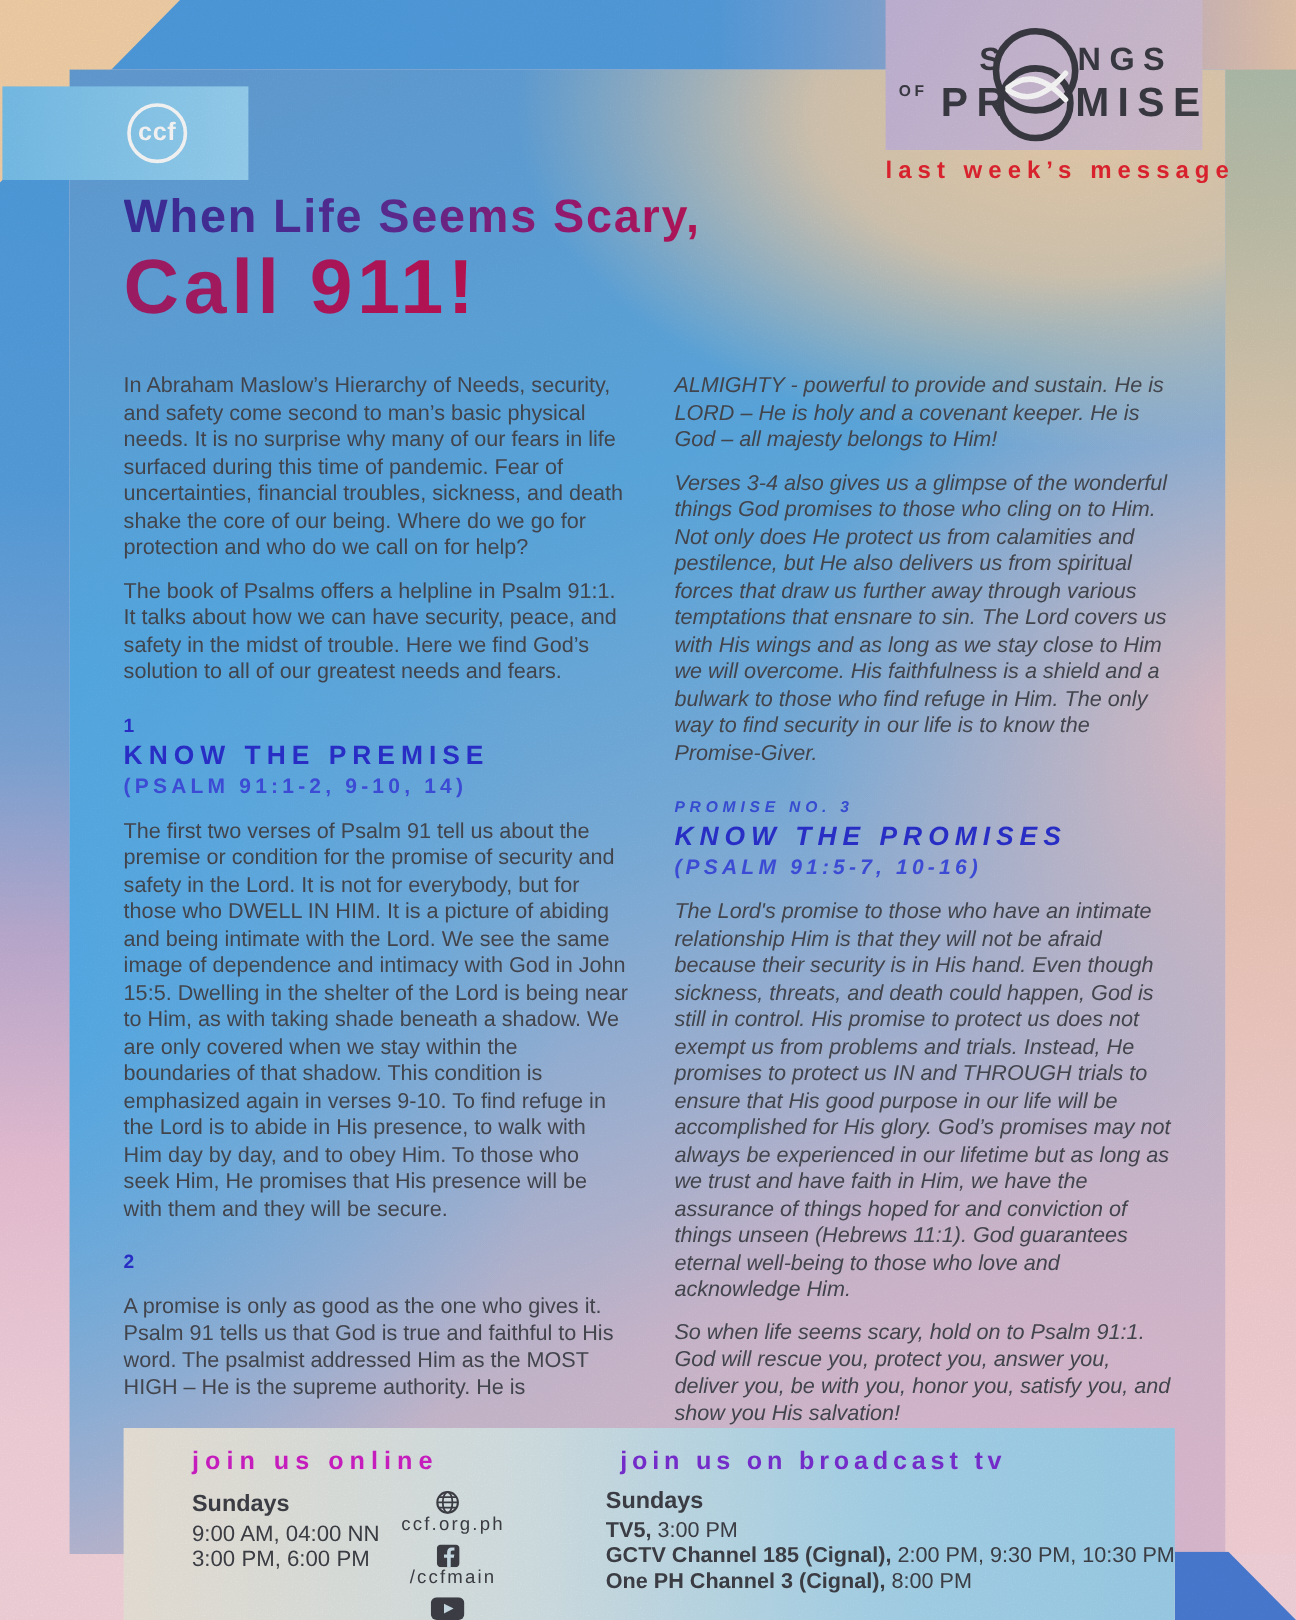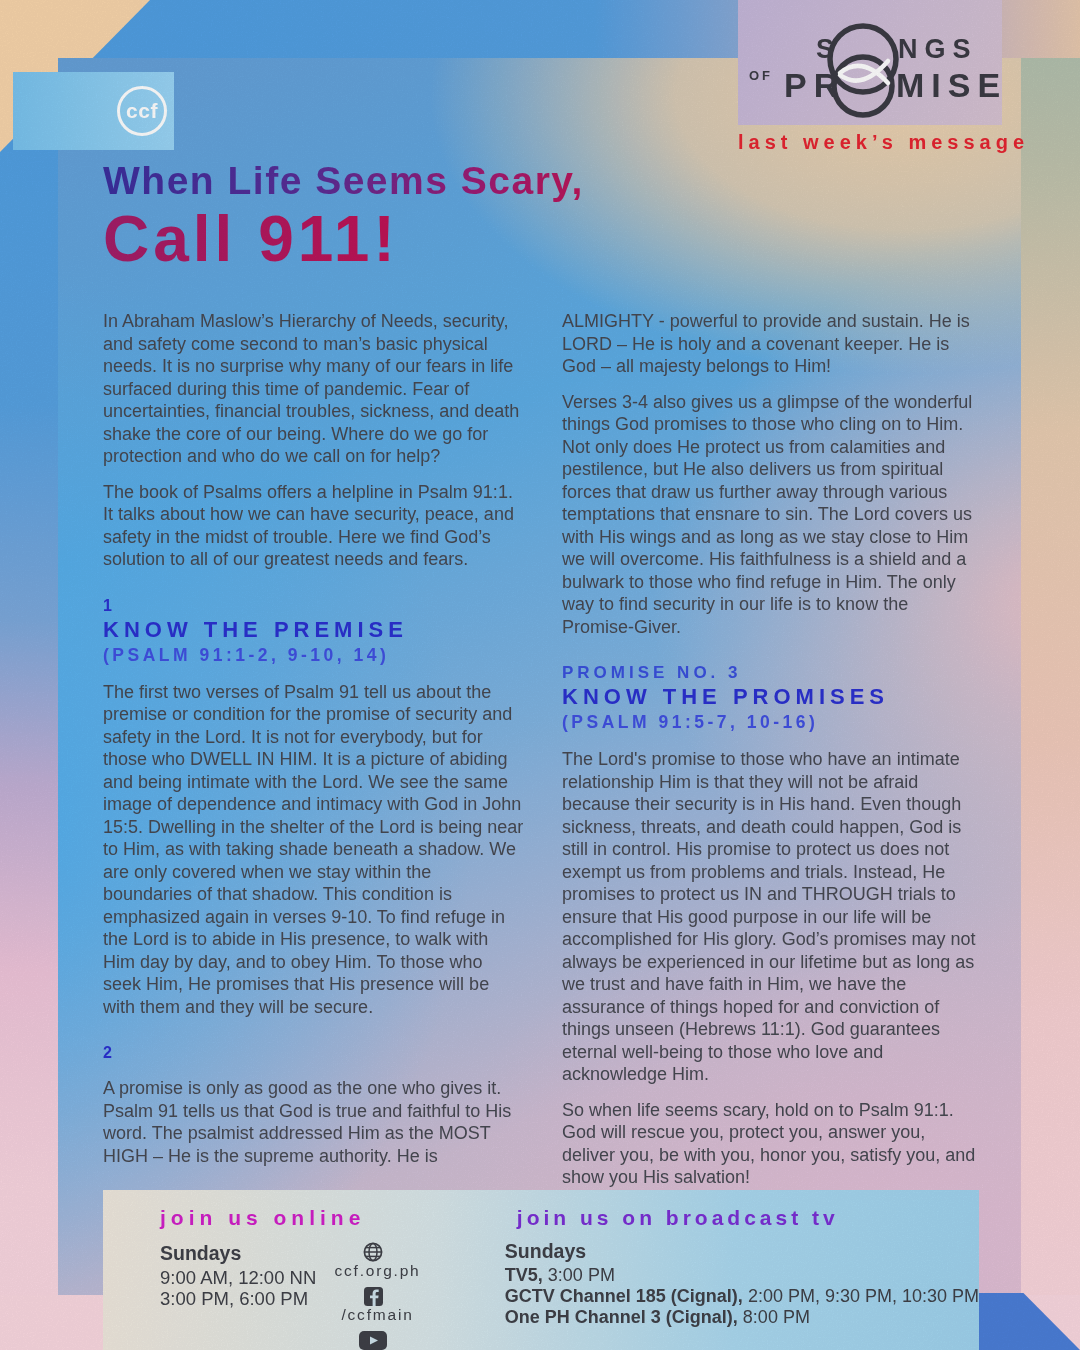--- a/index.html
+++ b/index.html
@@ -23,21 +23,21 @@
   
   .panel { left:58px; top:58px; width:963px; height:1237px;
     background:
       radial-gradient(820px 480px at 88% 3%, rgba(246,211,171,.95) 0%, rgba(246,211,171,.8) 28%, rgba(246,211,171,0) 58%),
       radial-gradient(680px 600px at 104% 44%, rgba(245,198,200,.9) 0%, rgba(245,198,200,0) 60%),
       radial-gradient(900px 680px at 88% 98%, rgba(226,190,216,.95) 0%, rgba(226,190,216,0) 56%),
       radial-gradient(760px 900px at -6% 62%, rgba(82,177,240,.95) 0%, rgba(82,177,240,0) 62%),
       linear-gradient(160deg,#66a0d8 0%, #5dade6 32%, #7fb4e2 52%, #cebed4 78%, #e0c3ce 100%); }
 
   
-  .ccf-band { left:13px; top:72px; width:161px; height:78px;
+  .ccf-band { left:2px; top:72px; width:205px; height:78px;
     background:linear-gradient(90deg,#79c3ee,#9ad5f6); }
   .ccf-circle { position:absolute; left:104px; top:14px; width:50px; height:50px;
     border:3px solid #fff; border-radius:50%; display:flex; align-items:center; justify-content:center; }
   .ccf-circle span { color:#fff; font-weight:bold; font-size:21px; letter-spacing:.5px; }
 
   
   .logo-card { left:738px; top:0; width:264px; height:125px;
     background:linear-gradient(120deg,#c5b7da,#d7c3d2); }
   .logo-svg text { font-family:"Liberation Sans",sans-serif; font-weight:bold; fill:#3b3b44; }
   .tagline { left:738px; top:131px; width:264px; text-align:center;
@@ -49,25 +49,25 @@
     background:linear-gradient(90deg,#3b2f9e 0%, #5c2d96 45%, #a21a71 80%, #bb1658 100%);
     -webkit-background-clip:text; background-clip:text; color:transparent; display:inline-block; }
   .title-2 { font-size:64px; font-weight:bold; letter-spacing:4px; margin-top:5px; line-height:1;
     background:linear-gradient(90deg,#a31e69 0%, #c01355 100%);
     -webkit-background-clip:text; background-clip:text; color:transparent; display:inline-block; }
   .title-sub { font-size:21px; font-weight:bold; letter-spacing:3px; color:#2843ab; margin-top:13px; }
 
   
   .col { width:421px; color:#474952; font-size:18px; line-height:22.5px; }
   .col-left  { left:103px; top:310px; }
-  .col-right { left:562px; top:310px; }
+  .col-right { left:562px; top:310px;font-style:italic; }
   .col p { margin-bottom:13px; }
   .sec-head { margin:25px 0 14px; }
   .sec-kicker { font-size:16px; font-weight:bold; letter-spacing:2px; color:#2b31d1; line-height:20px; }
-  .sec-kicker.wide { font-size:17px; letter-spacing:4px; color:#3a50dd; }
+  .sec-kicker.wide { font-size:13px; letter-spacing:4px; color:#3a50dd; }
   .sec-title { font-size:22px; font-weight:bold; letter-spacing:5px; color:#2b31d1; line-height:27px; white-space:nowrap; }
   .sec-ref { font-size:17.5px; font-weight:bold; letter-spacing:3.5px; color:#4150e2; line-height:24px; white-space:nowrap; }
 
   
   .footer-card { left:103px; top:1190px; width:876px; height:200px;
     background:linear-gradient(90deg,#efe8dd 0%, #d9e7ea 38%, #abd9f0 72%, #9fd3ee 100%);
     padding:16px 0 0 57px; display:flex; color:#3f4148;justify-content:center; }
   .fc-heading { font-size:21px; font-weight:bold; white-space:nowrap; }
   .online-heading { letter-spacing:5px; color:#d21fc9; margin-bottom:12px; }
   .broadcast-heading { letter-spacing:4px; color:#7b2fd6; margin-bottom:10px;margin-left:12px; }
@@ -148,21 +148,21 @@
   <p>The Lord's promise to those who have an intimate relationship Him is that they will not be afraid because their security is in His hand. Even though sickness, threats, and death could happen, God is still in control. His promise to protect us does not exempt us from problems and trials. Instead, He promises to protect us IN and THROUGH trials to ensure that His good purpose in our life will be accomplished for His glory. God’s promises may not always be experienced in our lifetime but as long as we trust and have faith in Him, we have the assurance of things hoped for and conviction of things unseen (Hebrews 11:1). God guarantees eternal well-being to those who love and acknowledge Him.</p>
   <p>So when life seems scary, hold on to Psalm 91:1. God will rescue you, protect you, answer you, deliver you, be with you, honor you, satisfy you, and show you His salvation!</p>
 </div>
 
 <div class="abs footer-card">
   <div class="online-group">
     <div class="fc-heading online-heading">join us online</div>
     <div class="online-row">
       <div class="schedule">
         <div class="fc-day">Sundays</div>
-        <div class="fc-time">9:00 AM, 12:00 NN</div>
+        <div class="fc-time">9:00 AM, 04:00 NN</div>
         <div class="fc-time">3:00 PM, 6:00 PM</div>
       </div>
       <div>
         <div class="social-row">
           <svg width="20" height="20" viewBox="0 0 20 20">
             <circle cx="10" cy="10" r="8.6" fill="none" stroke="#3f4148" stroke-width="1.7"></circle>
             <ellipse cx="10" cy="10" rx="4" ry="8.6" fill="none" stroke="#3f4148" stroke-width="1.5"></ellipse>
             <line x1="1.4" y1="10" x2="18.6" y2="10" stroke="#3f4148" stroke-width="1.5"></line>
             <line x1="2.6" y1="5.6" x2="17.4" y2="5.6" stroke="#3f4148" stroke-width="1.5"></line>
             <line x1="2.6" y1="14.4" x2="17.4" y2="14.4" stroke="#3f4148" stroke-width="1.5"></line>

